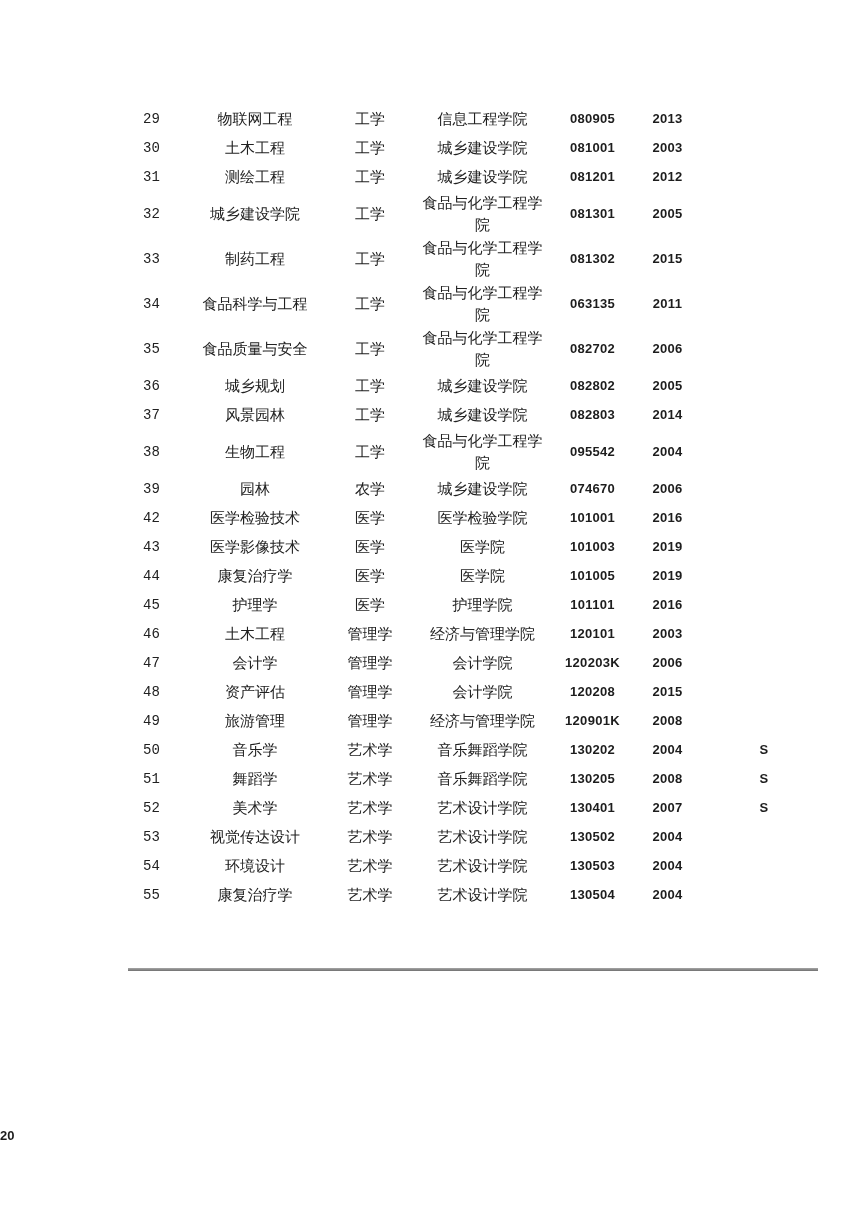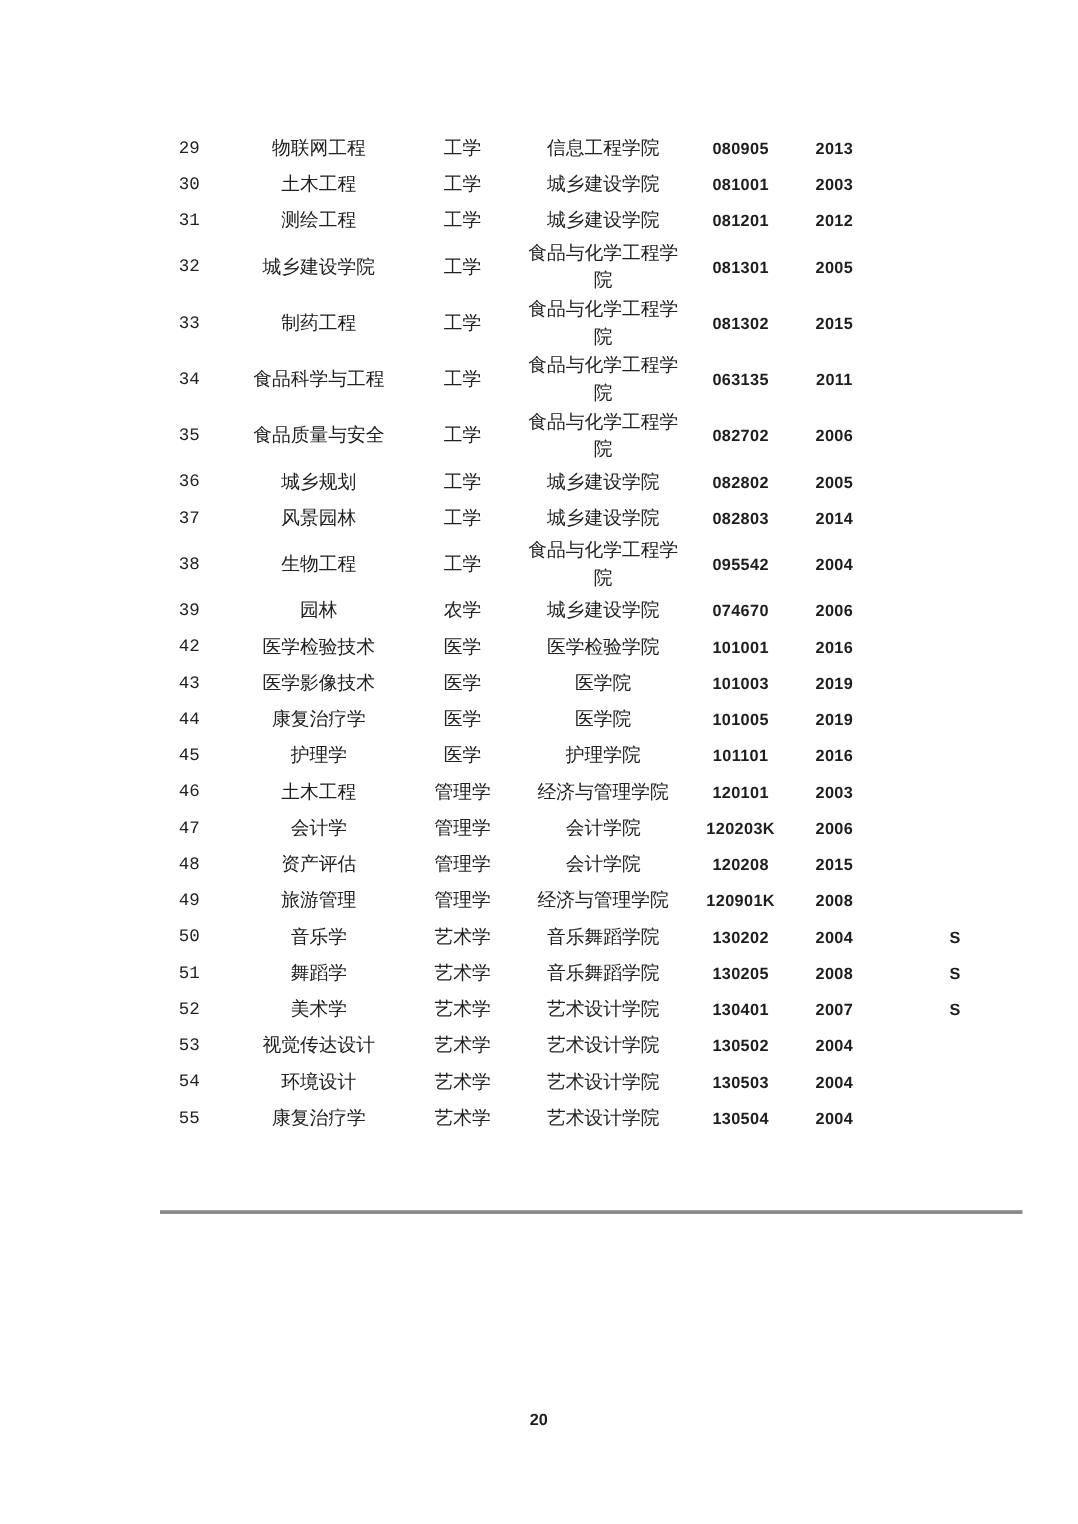--- a/index.html
+++ b/index.html
@@ -56,21 +56,21 @@
     top: 968px;
     width: 690px;
     height: 3px;
     background: linear-gradient(#a6a6a6, #707070);
   }
   .page-number {
     position: absolute;
     left: 0;
     right: 0;
     top: 1128px;
-    text-align: center;
+    text-align: left;
     font-family: "Liberation Sans", sans-serif;
     font-size: 13px;
     font-weight: 600;
     color: #1d1d1d;
   }
 </style>
 </head>
 <body>
 
 <div class="page">

